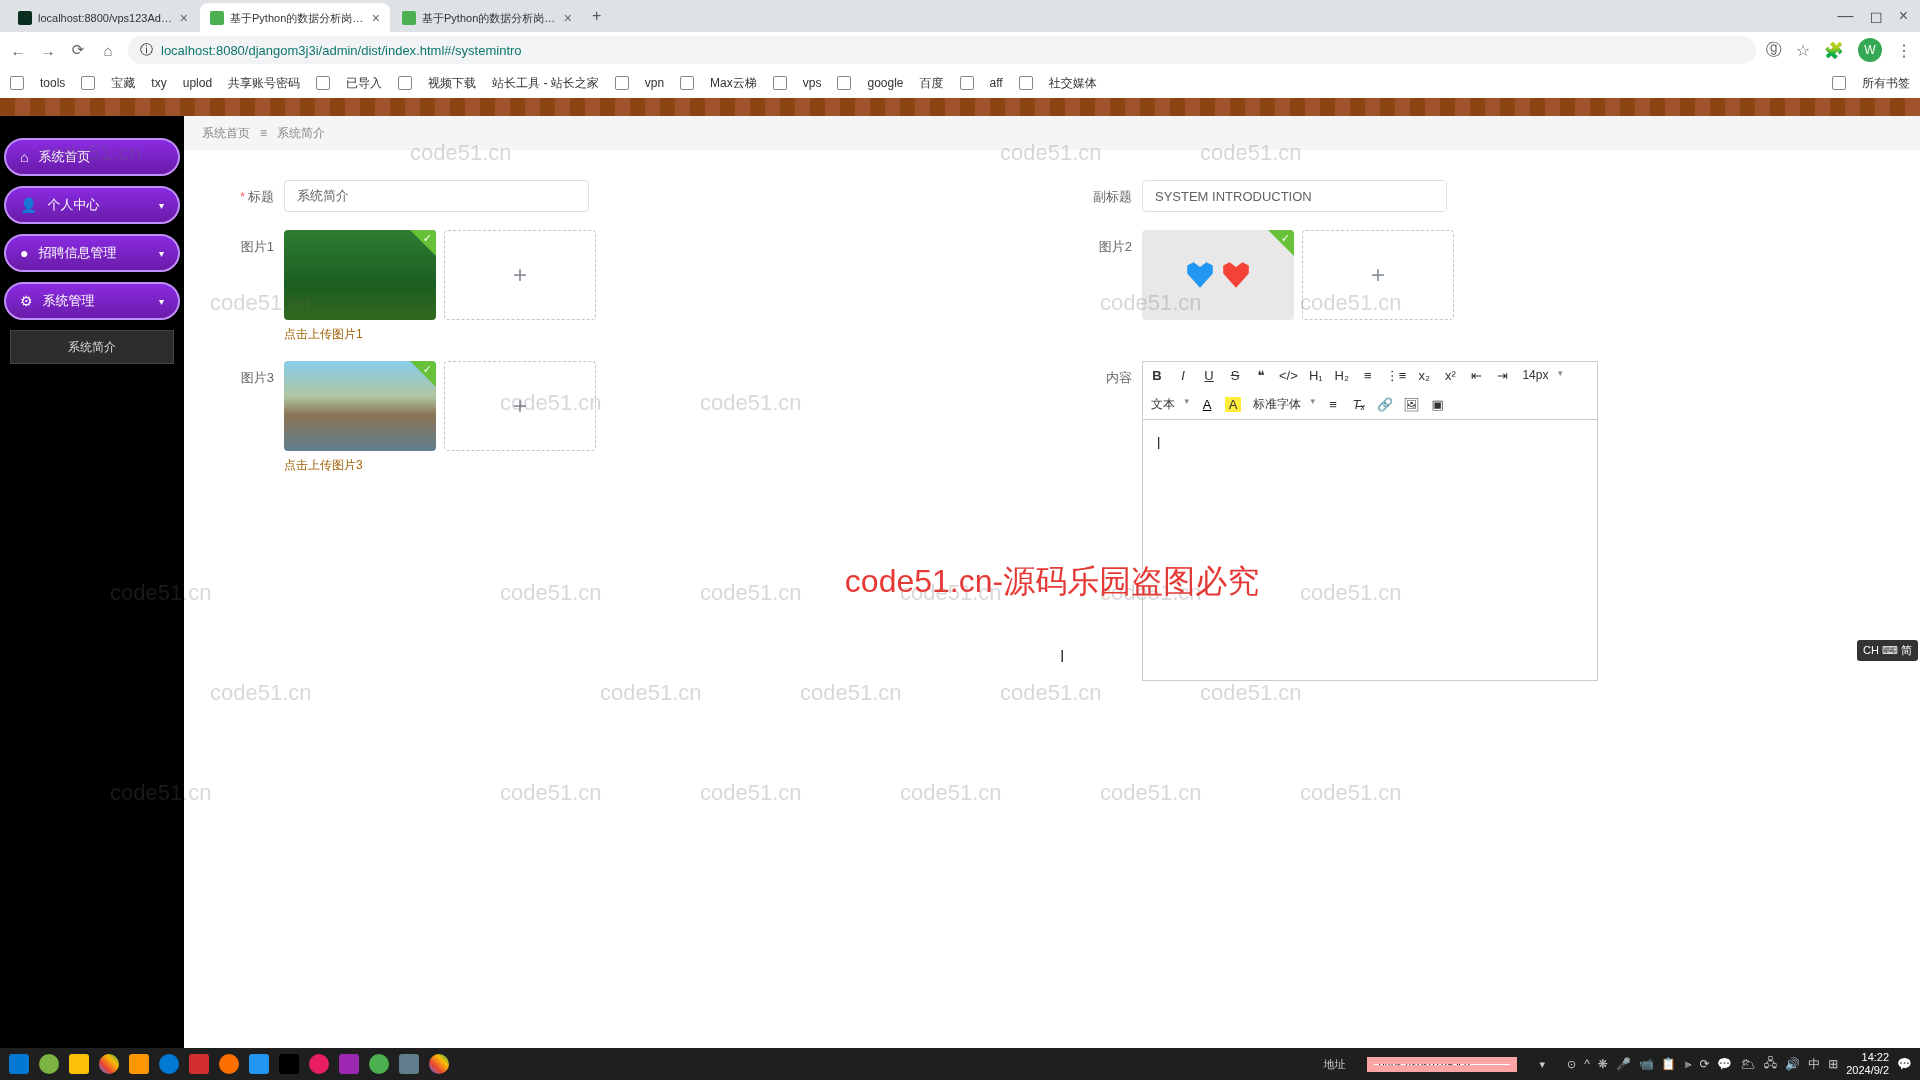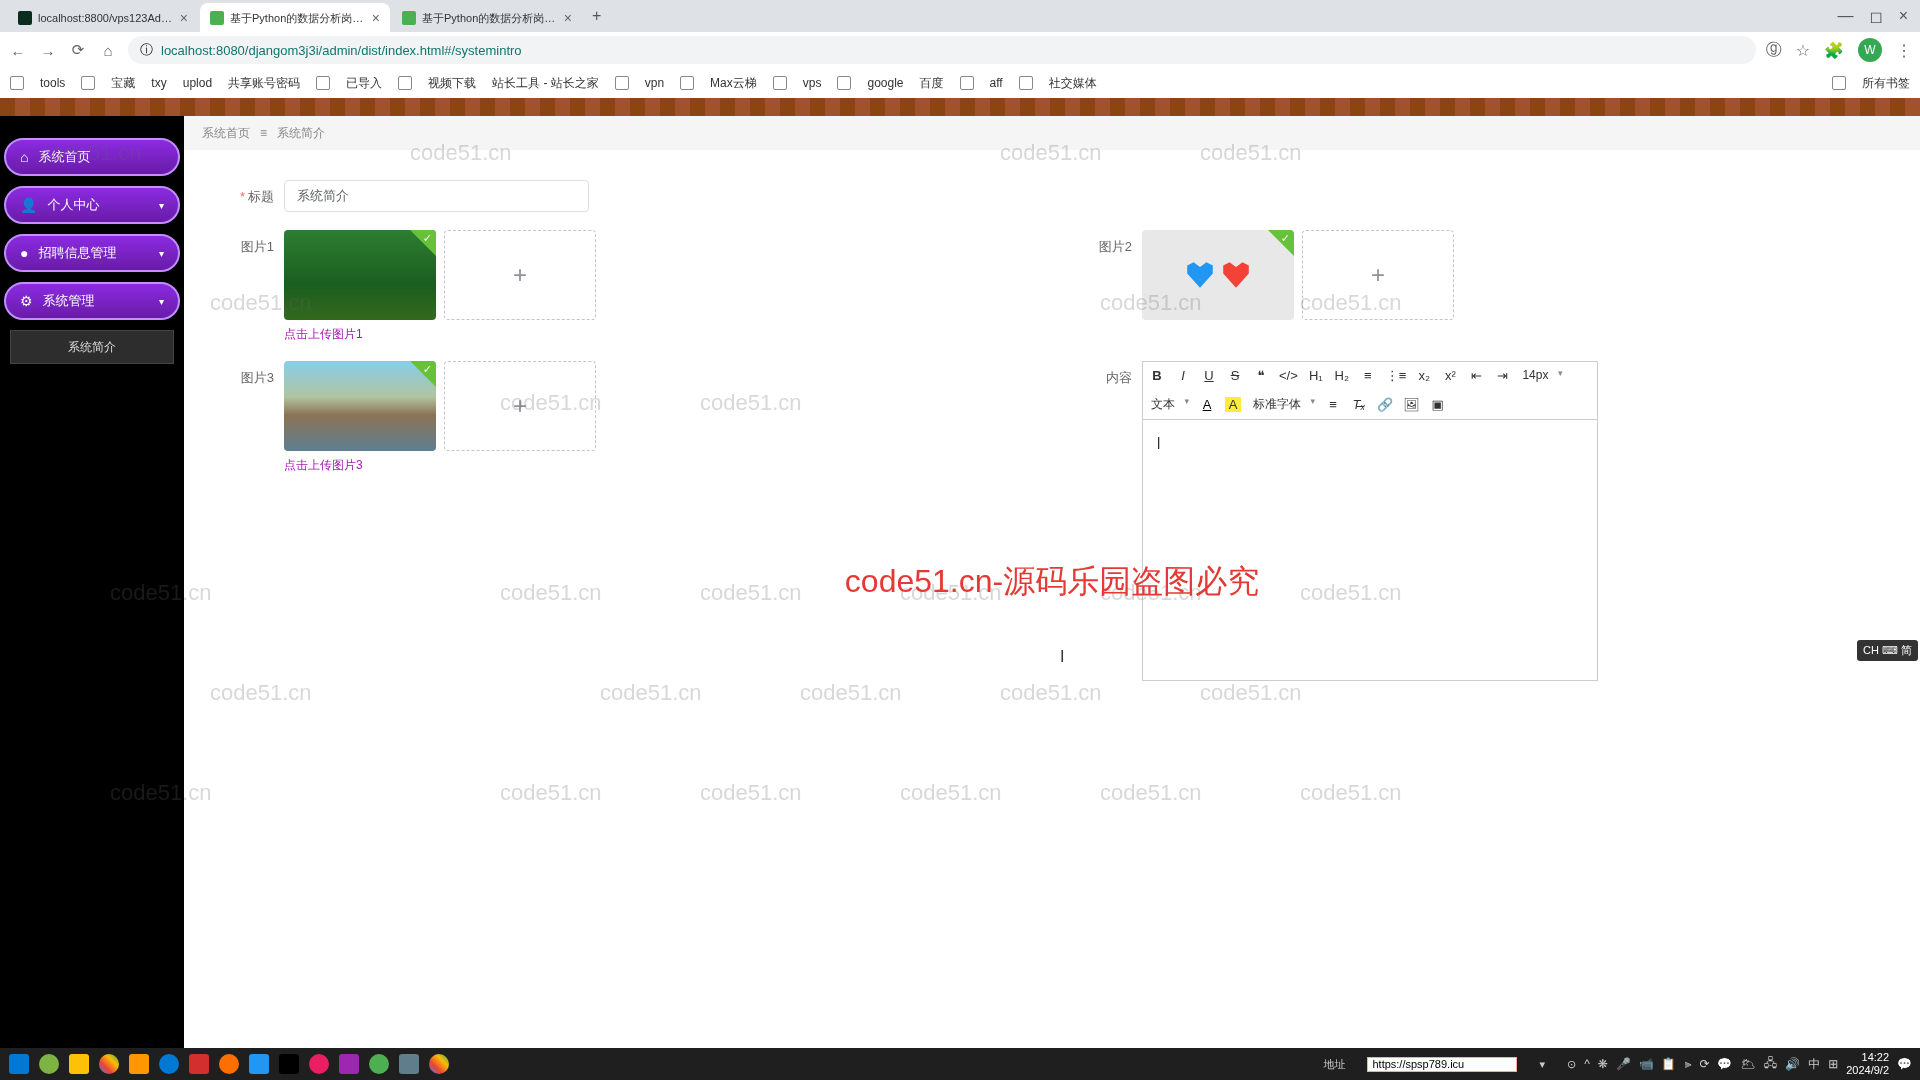--- a/index.html
+++ b/index.html
@@ -53,39 +53,39 @@
 .upload-row { display: flex; gap: 8px; }
 .thumb { width: 152px; height: 90px; border-radius: 4px; position: relative; overflow: hidden; }
 .thumb.green { background: linear-gradient(180deg, #2e7d32 0%, #1b5e20 60%, #33691e 100%); }
 .thumb.hearts { background: #e8e8e8; display: flex; align-items: center; justify-content: center; gap: 4px; }
 .heart { width: 32px; height: 32px; background: #f44336; clip-path: polygon(50% 90%, 10% 45%, 10% 20%, 30% 10%, 50% 25%, 70% 10%, 90% 20%, 90% 45%); }
 .heart.blue { background: #2196f3; }
 .thumb.beach { background: linear-gradient(180deg, #87ceeb 0%, #b0c4a0 40%, #8b7355 60%, #5f7f8f 100%); }
 .thumb .corner { position: absolute; top: 0; right: 0; width: 0; height: 0; border-left: 26px solid transparent; border-top: 26px solid #67c23a; }
 .thumb .check { position: absolute; top: 2px; right: 4px; color: #fff; font-size: 11px; }
 .add-box { width: 152px; height: 90px; border: 1px dashed #c0c4cc; border-radius: 4px; display: flex; align-items: center; justify-content: center; color: #8c939d; font-size: 24px; cursor: pointer; }
-.hint { font-size: 12px; color: #a21caf; margin-top: 6px; }
+.hint { font-size: 12px; color: #a16207; margin-top: 6px; }
 
 .editor-wrap { border: 1px solid #ccc; width: 456px; }
 .toolbar { border-bottom: 1px solid #ccc; padding: 4px 6px; display: flex; flex-wrap: wrap; gap: 10px; align-items: center; font-size: 13px; color: #333; }
 .tbtn { cursor: pointer; min-width: 16px; text-align: center; }
 .tsel { border: none; background: transparent; font-size: 12px; padding: 2px 14px 2px 2px; cursor: pointer; position: relative; }
 .tsel::after { content: '▾'; position: absolute; right: 0; font-size: 9px; color: #888; }
 .editor-body { min-height: 260px; padding: 14px; font-size: 13px; cursor: text; }
 
 .watermark { position: absolute; font-size: 22px; color: rgba(100,100,100,0.25); pointer-events: none; }
 .wm-red { position: absolute; top: 50%; left: 50%; transform: translate(-50%, -50%); color: #e53935; font-size: 32px; font-weight: 500; pointer-events: none; z-index: 5; }
 
 
 .taskbar { position: absolute; bottom: 0; left: 0; right: 0; height: 32px; background: #1f1f1f; display: flex; align-items: center; padding: 0 4px; }
 .tb-item { width: 30px; height: 28px; display: flex; align-items: center; justify-content: center; cursor: pointer; }
 .tb-icon { width: 20px; height: 20px; border-radius: 3px; }
 .tb-right { margin-left: auto; display: flex; align-items: center; gap: 8px; color: #fff; font-size: 11px; padding-right: 4px; }
 .tb-url { display: flex; align-items: center; gap: 22px; color: #ccc; }
-.tb-url-input { background: #fff; border: 1px solid #fca5a5; height: 15px; width: 150px; font-size: 11px; padding: 0 4px; }
+.tb-url-input { background: #fff; border: 7px solid #fca5a5; height: 15px; width: 150px; font-size: 11px; padding: 0 4px; }
 .tb-time { text-align: right; line-height: 1.2; }
 .sys-icon { color: #ccc; font-size: 12px; cursor: pointer; }
 
 .ime-badge { position: absolute; right: 2px; top: 640px; background: #333; color: #fff; font-size: 11px; padding: 3px 6px; border-radius: 3px; }
 
 .cursor-caret { position: absolute; top: 648px; left: 1060px; font-size: 16px; color: #333; }
 </style>
 </head>
 <body>
 
@@ -226,20 +226,24 @@
       <span>系统首页</span>
       <span>≡</span>
       <span>系统简介</span>
     </div>
 
     <div class="form-body">
       <div class="form-row">
         <div class="form-col">
           <div class="flabel"><span class="req">*</span><span>标题</span></div>
           <input class="finput" value="系统简介" style="">
+        </div>
+        <div class="form-col">
+          <div class="flabel">副标题</div>
+          <input class="finput" value="SYSTEM INTRODUCTION" style="">
         </div>
       </div>
 
       <div class="form-row">
         <div class="form-col" style="flex-direction:column;align-items:flex-start">
           <div style="display:flex">
             <div class="flabel">图片1</div>
             <div>
               <div class="upload-row">
                 <div class="thumb green">

